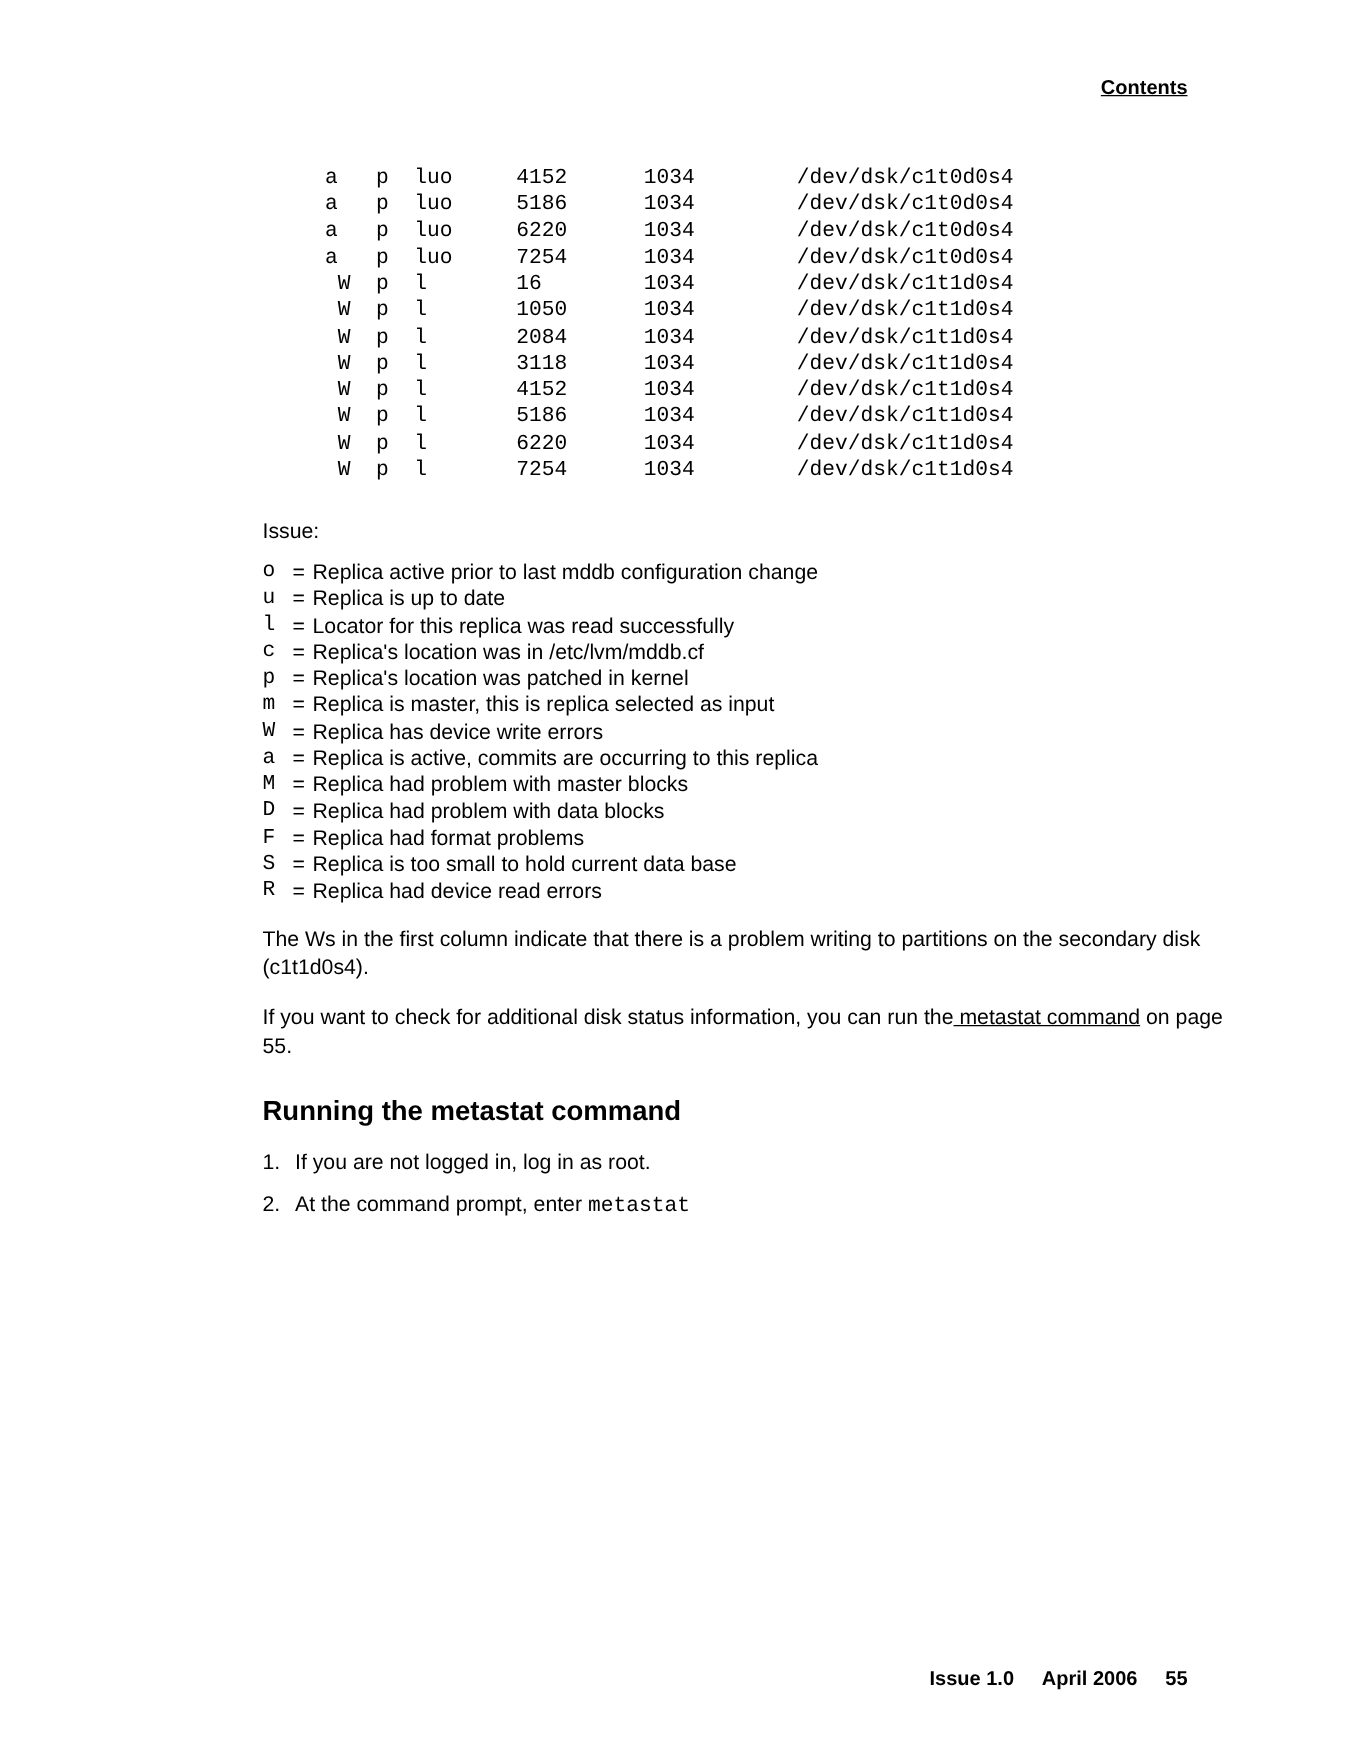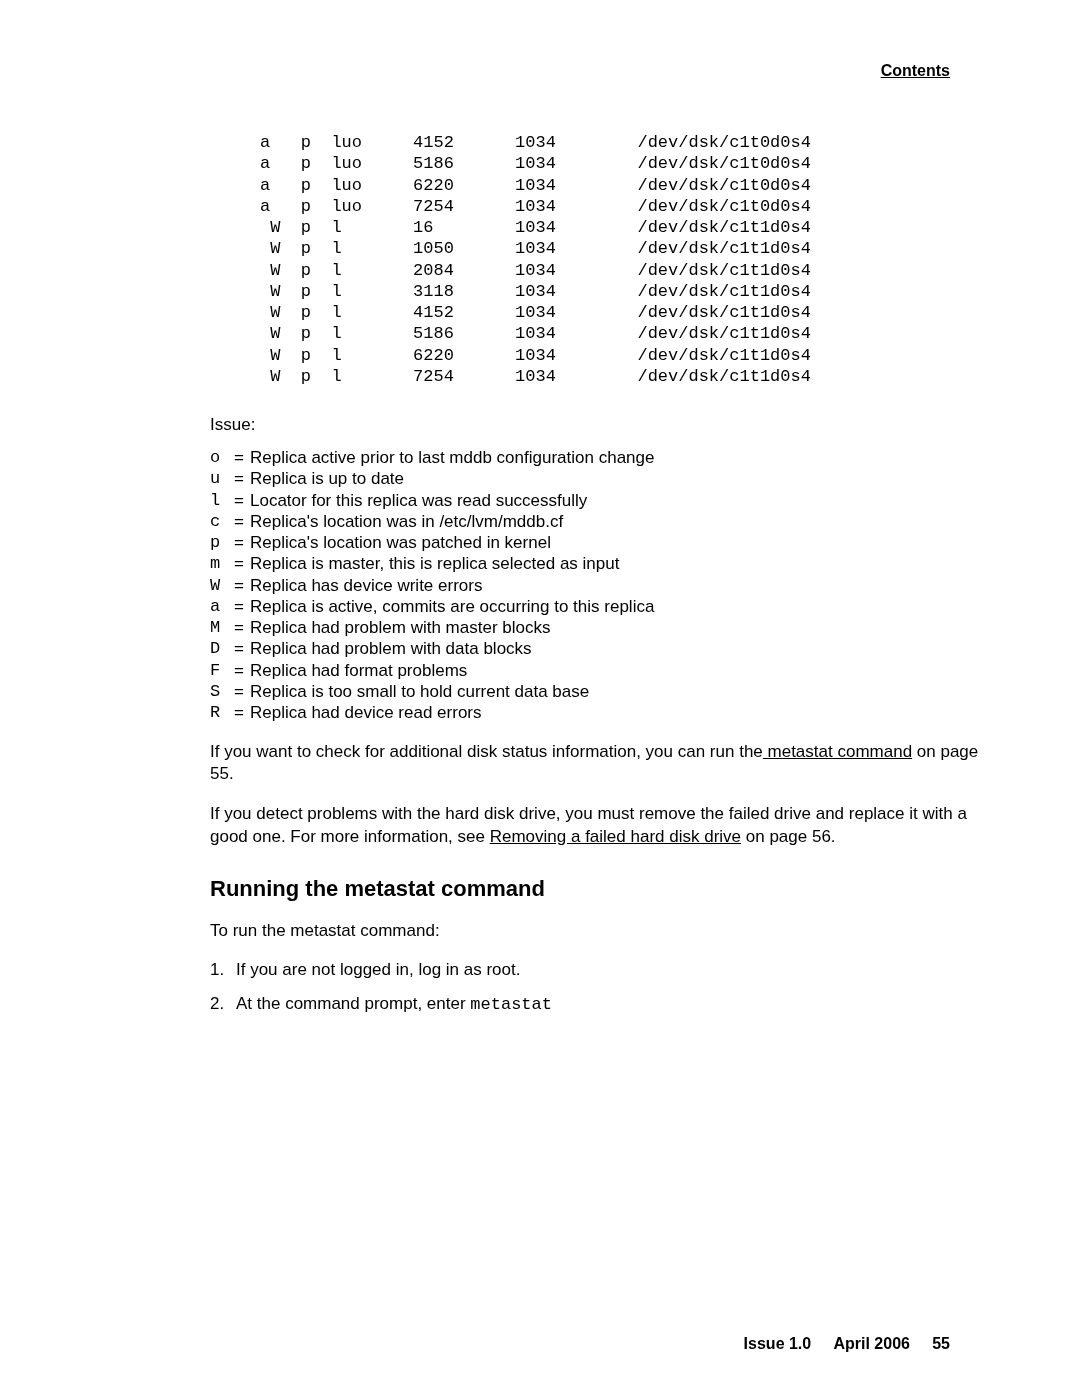--- a/index.html
+++ b/index.html
@@ -184,33 +184,30 @@
         <span class="legend-eq">=</span>
         <span class="legend-desc">Replica is too small to hold current data base</span>
       </div>
       <div class="legend-row">
         <span class="legend-code">R</span>
         <span class="legend-eq">=</span>
         <span class="legend-desc">Replica had device read errors</span>
       </div>
     </div>
 
+  <div class="para">The Ws in the first column indicate that there is a problem writing to partitions on the secondary disk (c1t1d0s4).</div>
 
   <div class="para">
     <span>If you want to check for additional disk status information, you can run the</span><a class="inline-link"> metastat command</a><span> on page 55.</span>
   </div>
 
-  <div class="para">
-    <span>If you detect problems with the hard disk drive, you must remove the failed drive and replace it with a good one. For more information, see </span><a class="inline-link">Removing a failed hard disk drive</a><span> on page 56.</span>
-  </div>
 
   <div class="section-heading">Running the metastat command</div>
 
 
-  <div class="para">To run the metastat command:</div>
 
   <div class="steps" id="steps">
       <div class="step-row">
         <span class="step-num">1.</span>
         <span class="step-text">If you are not logged in, log in as root.</span>
       </div>
       <div class="step-row">
         <span class="step-num">2.</span>
         <span class="step-text"><span>At the command prompt, enter </span><span class="code-inline">metastat</span></span>
       </div>

